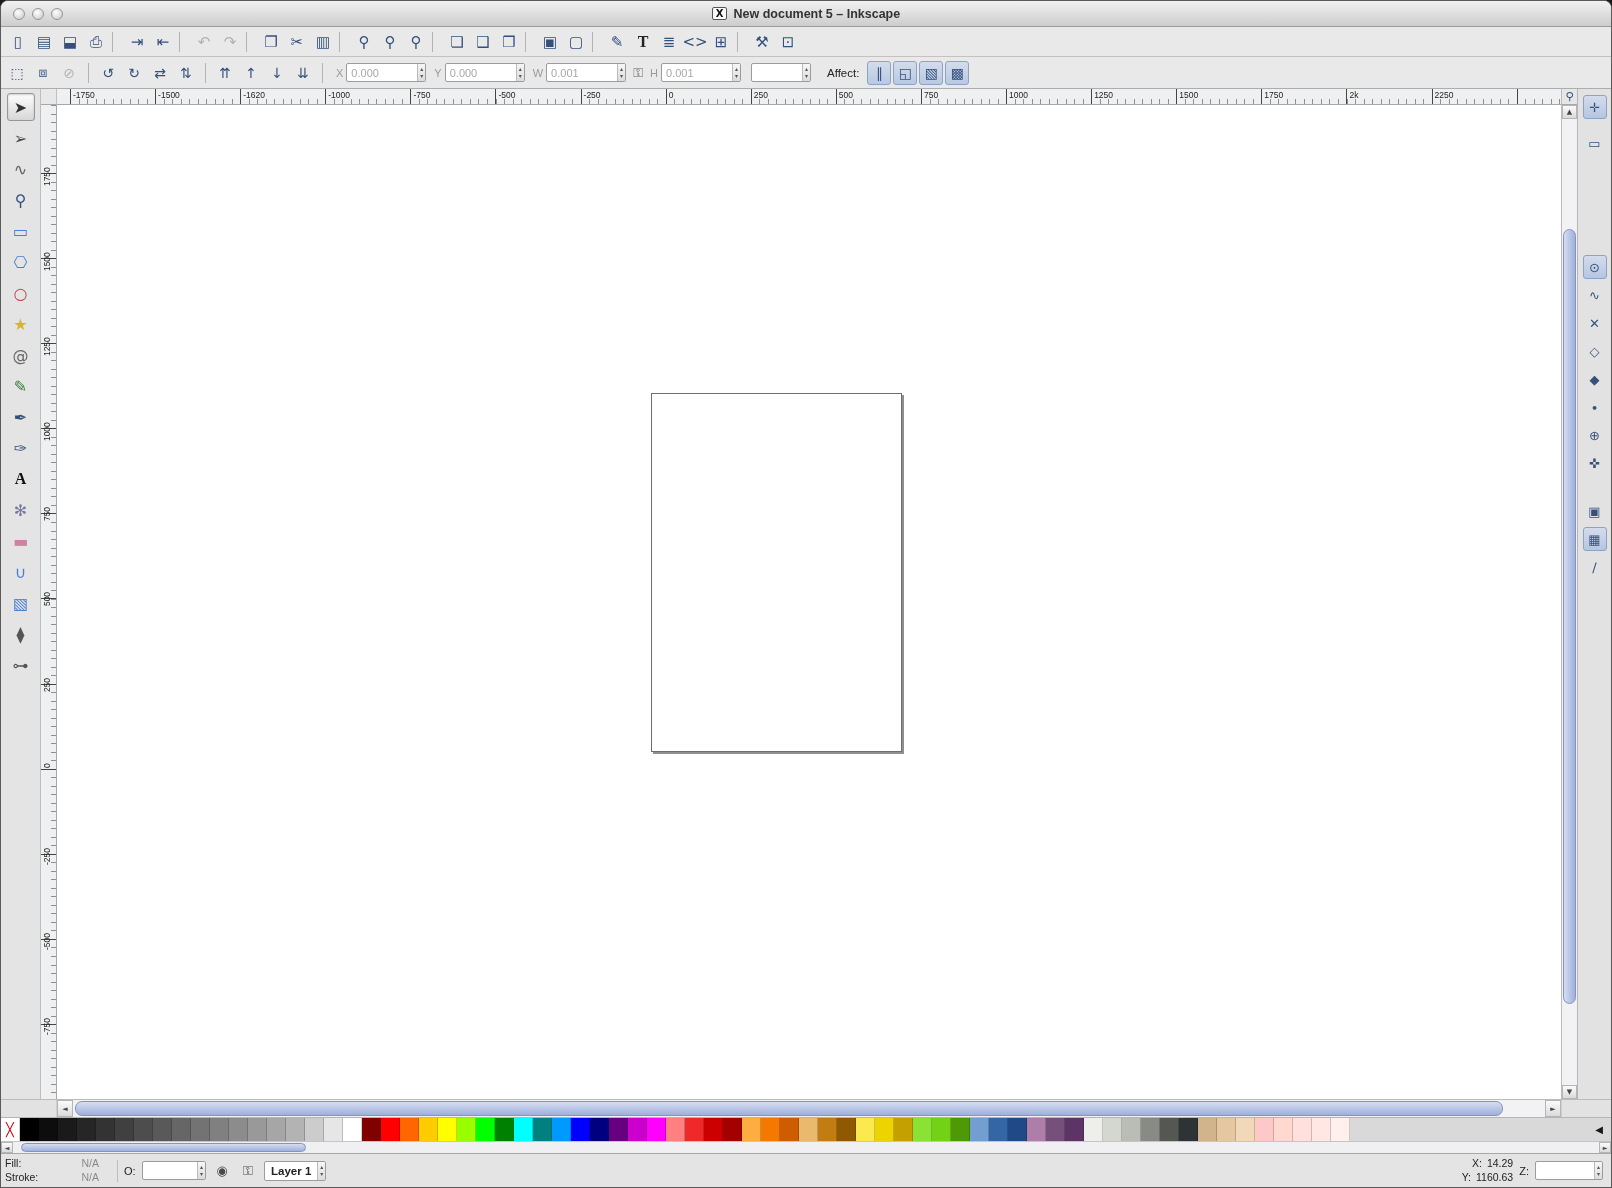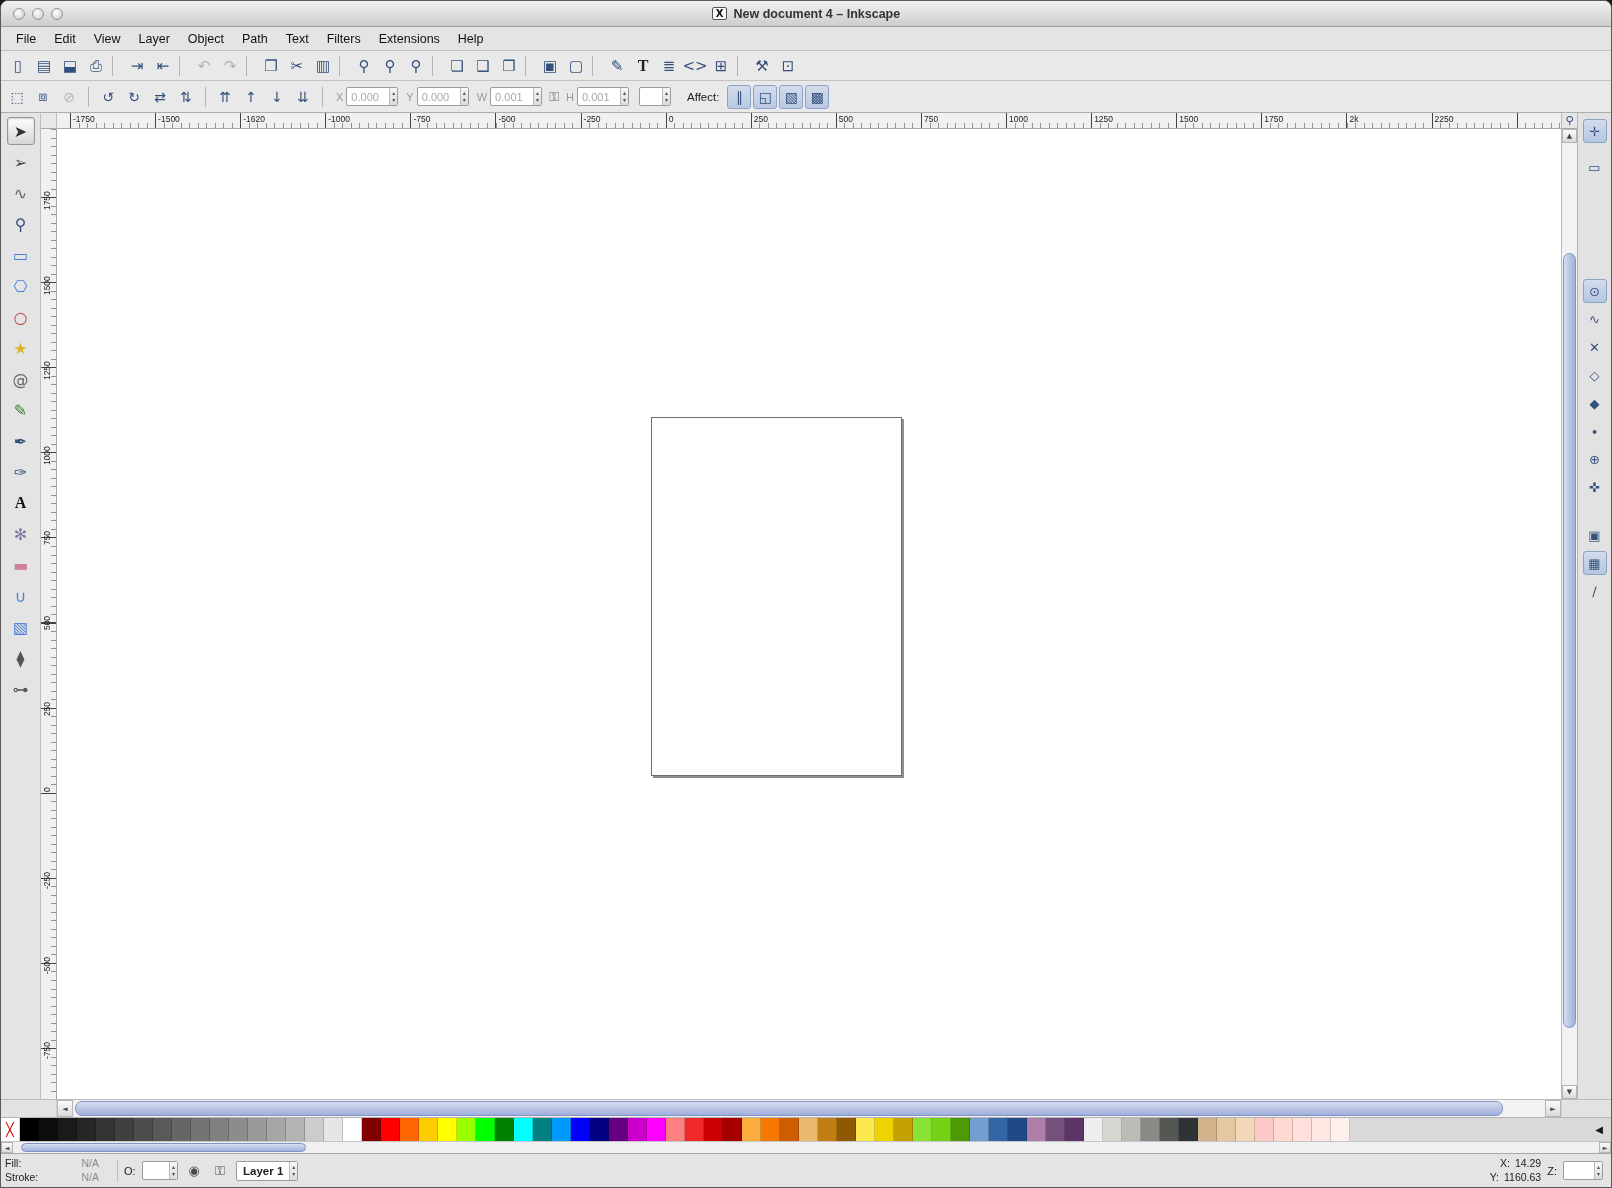--- a/index.html
+++ b/index.html
@@ -36,21 +36,21 @@
   .ctrlbar { flex:0 0 32px; background:#e9e9e9; border-bottom:1px solid #adadad;
              display:flex; align-items:center; padding-left:4px; gap:2px; }
   .grp { display:flex; gap:2px; }
   .tbtn { width:24px; height:24px; display:flex; align-items:center; justify-content:center;
           font-family:"DejaVu Sans",sans-serif; font-size:14px; color:#35507c; }
   .tbtn.dis { color:#b4b4b4; }
   .tbtn.on { background:linear-gradient(#d3dcec,#b9c9e2); border:1px solid #8da2c4; border-radius:3px; }
   .vsep { width:1px; height:20px; background:#b3b3b3; margin:0 5px; }
   .fld { display:flex; align-items:center; gap:3px; margin-left:6px; }
   .fld label { font-size:11px; color:#9a9a9a; }
-  .spin { display:flex; align-items:stretch; background:#fff; border:1px solid #9c9c9c; border-radius:2px; height:19px; }
+  .spin { display:flex; align-items:stretch; background:#fff; border:1px solid #9c9c9c; border-radius:2px; height:19px;gap:28px; }
   .spin .val { font-size:11px; color:#a8a8a8; padding:3px 4px 0 4px; min-width:42px; }
   .spin .val.dark { color:#222; min-width:22px;margin-top:46px; }
   .stepper { display:flex; flex-direction:column; justify-content:center; border-left:1px solid #bbb;
              font-size:6px; line-height:1.05; color:#555; padding:0 2px;
              background:linear-gradient(#f6f6f6,#dcdcdc); font-family:"DejaVu Sans",sans-serif; }
   .lockbtn { font-family:"DejaVu Sans",sans-serif; font-size:13px; color:#666; margin:0 5px; }
   .affect-label { font-size:11.5px; color:#222; margin:0 6px 0 14px; }
 
   
   .main { flex:1; display:flex; min-height:0; }
@@ -161,36 +161,24 @@
 <div class="window">
 
   <div class="titlebar">
     <div class="lights">
       <span class="light"></span>
       <span class="light"></span>
       <span class="light"></span>
     </div>
     <div class="title">
       <span class="x11">X</span>
-      <span>New document 4 – Inkscape</span>
-    </div>
-  </div>
-
-  <div class="menubar">
-      <span class="menu-item">File</span>
-      <span class="menu-item">Edit</span>
-      <span class="menu-item">View</span>
-      <span class="menu-item">Layer</span>
-      <span class="menu-item">Object</span>
-      <span class="menu-item">Path</span>
-      <span class="menu-item">Text</span>
-      <span class="menu-item">Filters</span>
-      <span class="menu-item">Extensions</span>
-      <span class="menu-item">Help</span>
-    </div>
+      <span>New document 5 – Inkscape</span>
+    </div>
+  </div>
+
 
   <div class="cmdbar">
       <span class="cmd">▯</span>
       <span class="cmd">▤</span>
       <span class="cmd">⬓</span>
       <span class="cmd">⎙</span>
       <span class="cmd sep"></span>
       <span class="cmd">⇥</span>
       <span class="cmd">⇤</span>
       <span class="cmd sep"></span>

